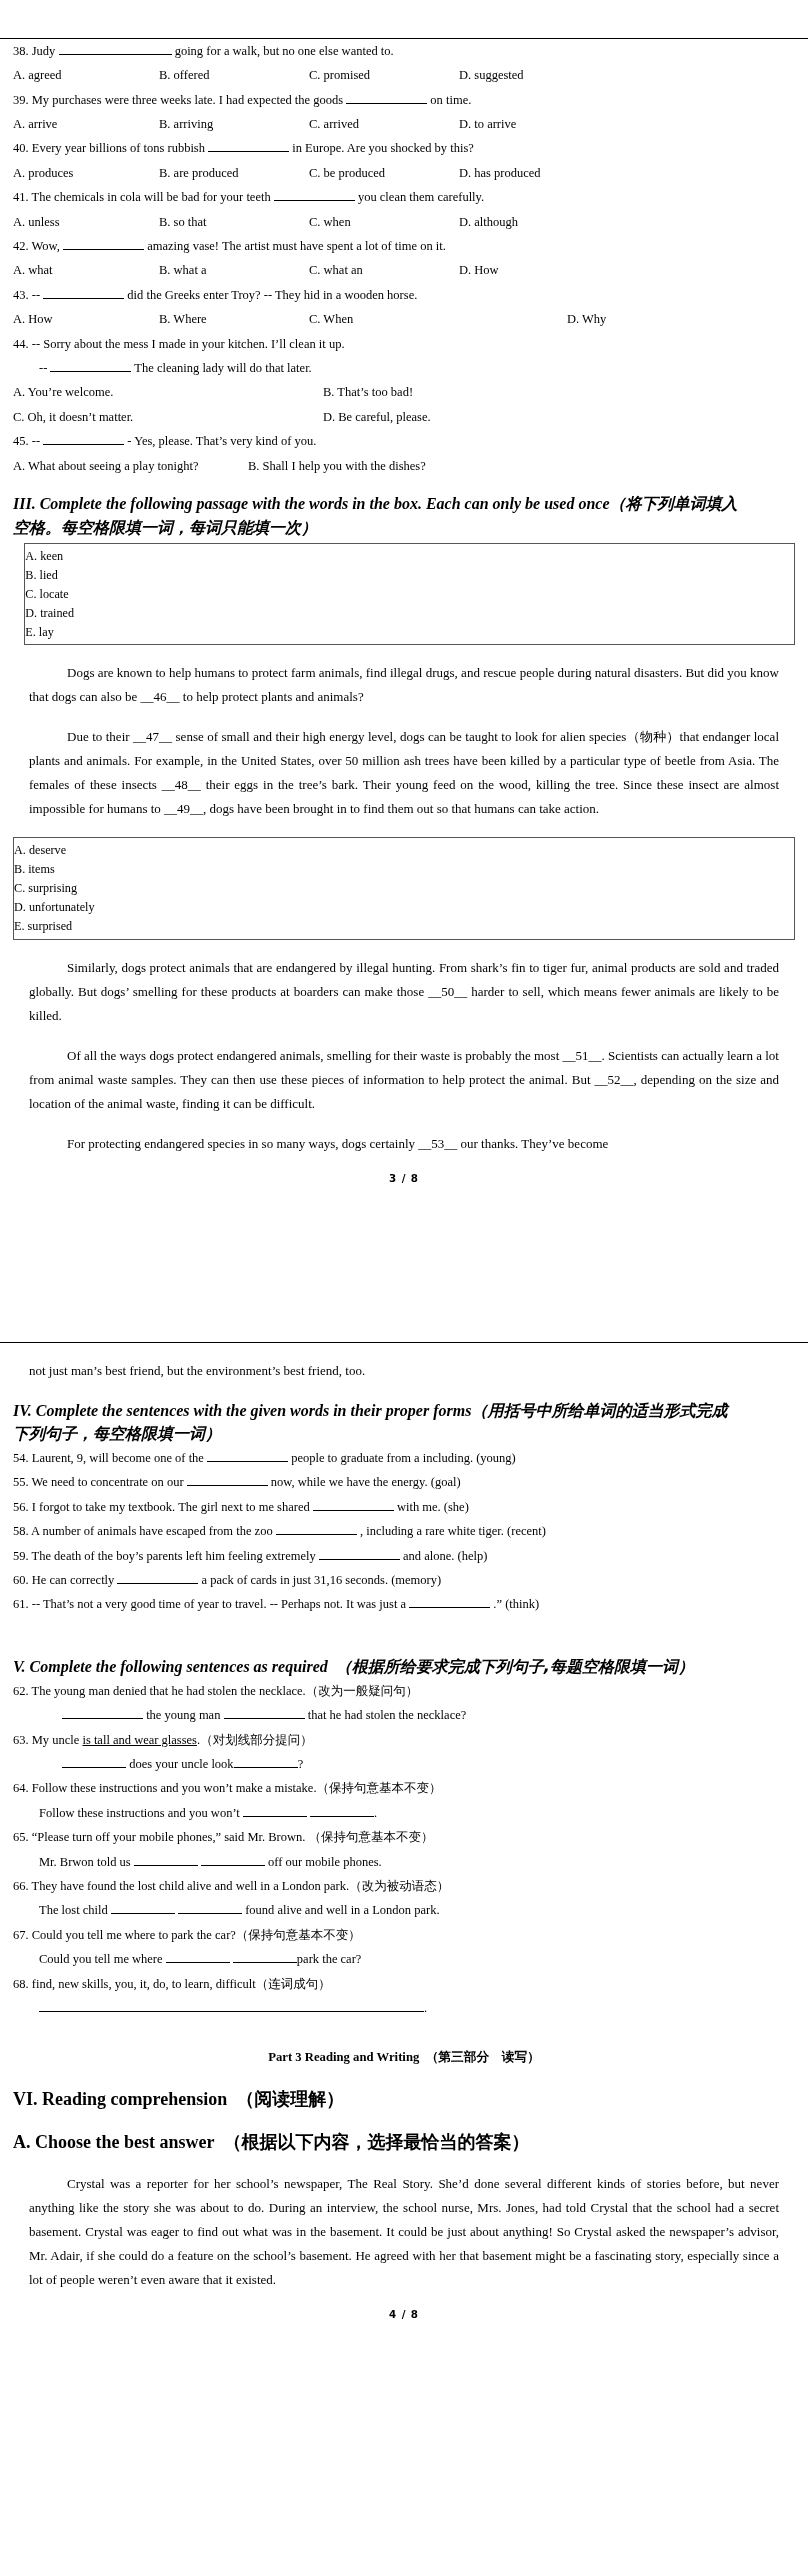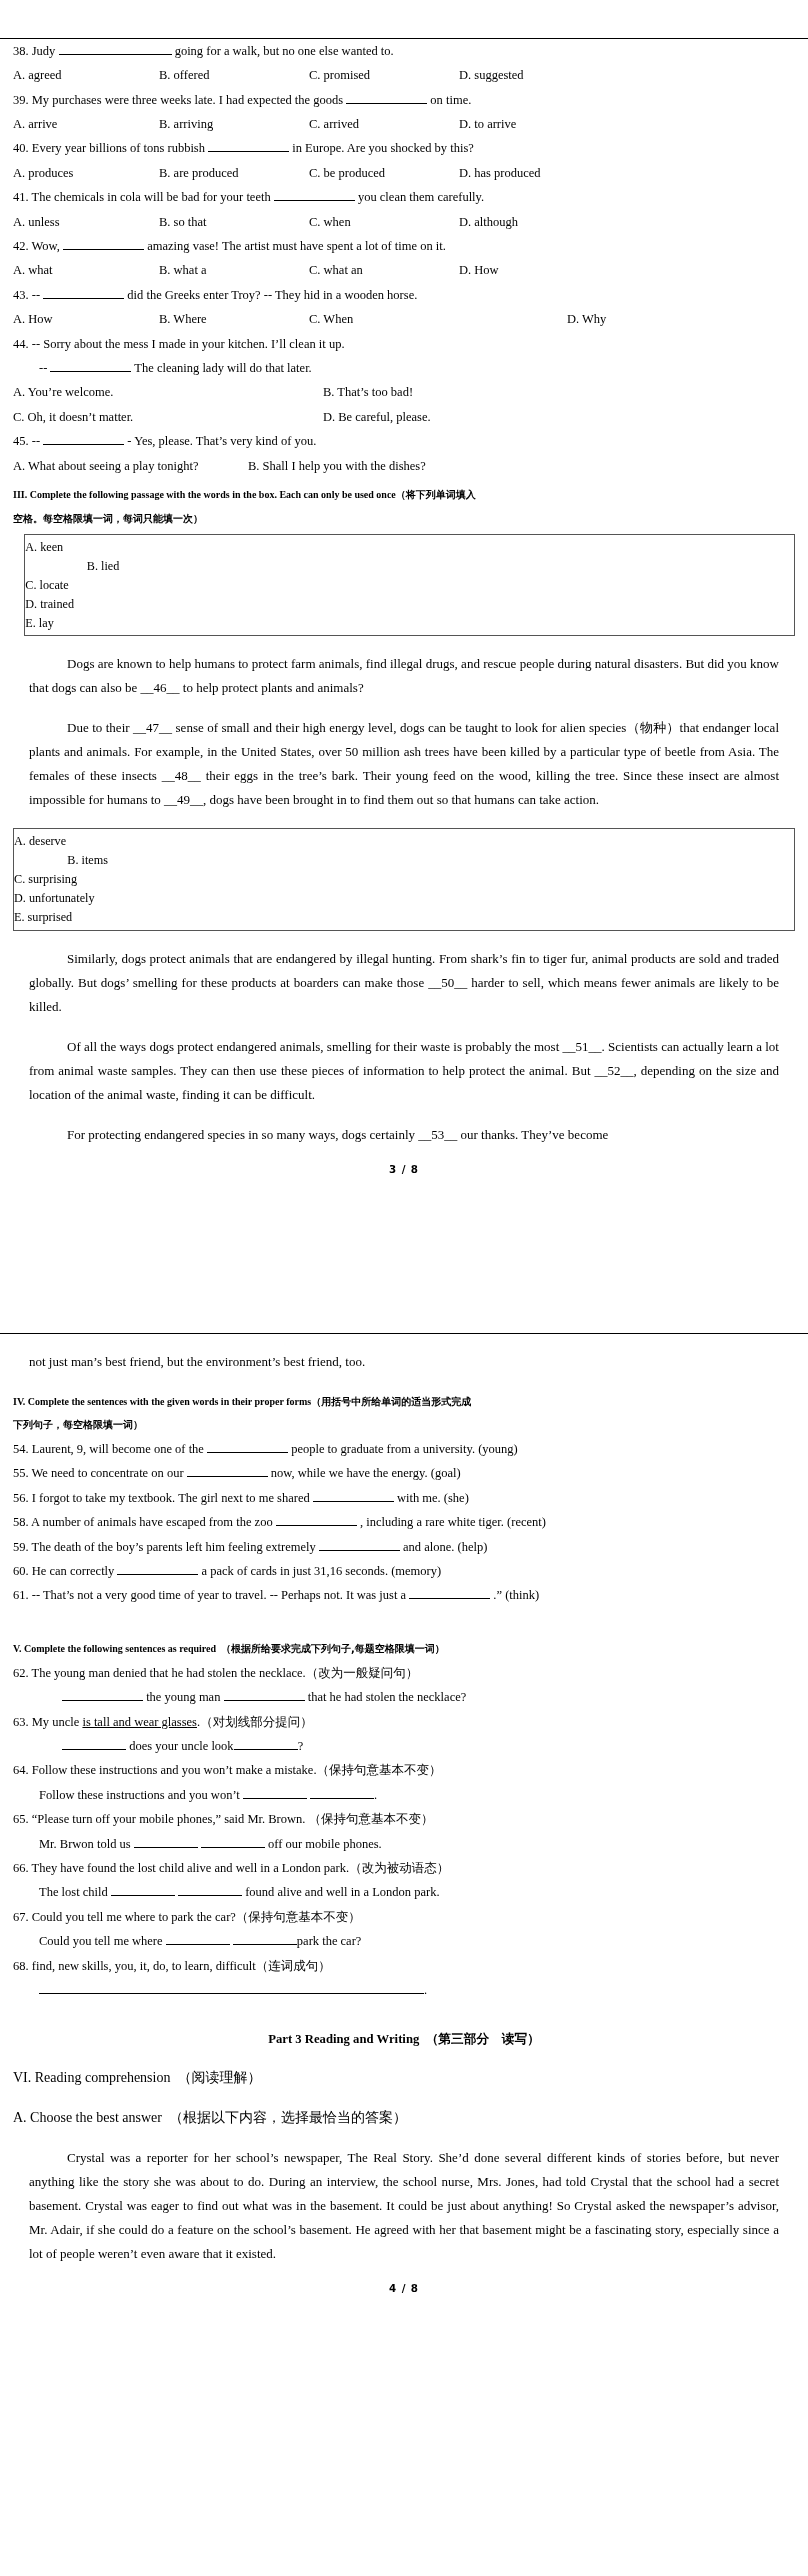--- a/index.html
+++ b/index.html
@@ -51,40 +51,41 @@
   .blank {
     display: inline-block;
     border-bottom: 0.9px solid #000;
     vertical-align: baseline;
   }
   .b-md { width: 64px; }
   .b-lg { width: 81px; }
   .b-xl { width: 113px; }
   .b-xxl { width: 385px; }
   .sec-head {
-    font-size: 10px;
+    font-size: 16px;
     font-weight: bold;
     line-height: 23.5px;
-    margin: 5px 0 0 0;
+    margin: 14px 0 0 0;
+    font-style: italic;
   }
   .sec-head .cn { font-weight: bold; }
   .cn { font-family: "DejaVu Sans", "Liberation Sans", sans-serif; }
   .wordbox {
     border: 0.9px solid #555;
     margin: 3.8px 0 1.9px 11.3px;
     padding: 2.8px 0;
     display: flex;
     font-size: 12.2px;
     line-height: 19px;
     flex-direction: column;
   }
   .wordbox span { display: inline-block; }
   .wb0 { width: 56px; }
   .wb1 { width: 103px; }
-  .wb2 { width: 94px; text-align: right; }
+  .wb2 { width: 94px; }
   .wb3 { width: 117px; }
   .wb4 { width: 132px; }
   .para {
     font-size: 13px;
     line-height: 24px;
     text-align: justify;
     text-indent: 38px;
     margin: 16px;
     hyphens: none;
   }
@@ -109,22 +110,22 @@
   .indent2 { padding-left: 49px; }
   .uline { text-decoration: underline; }
   .part-title {
     font-size: 12.7px;
     font-weight: bold;
     text-align: center;
     line-height: 24.4px;
     margin: 24.4px 0 0 0;
   }
   .subhead {
-    font-size: 14px;
-    font-weight: normal;
+    font-size: 18px;
+    font-weight: bold;
     line-height: 24.4px;
   }
 </style>
 </head>
 <body>
 
 <div class="page">
   <div class="ghost">&nbsp;</div>
   <hr class="rule rule-top">
   <div class="sheet">
@@ -270,21 +271,21 @@
     <p class="para para-cont">not just man’s best friend, but the environment’s best friend, too.</p>
 
     <div class="sec-head">
       <span>IV. Complete the sentences with the given words in their proper forms</span><span class="cn">（用括号中所给单词的适当形式完成</span><br>
       <span class="cn">下列句子，每空格限填一词）</span>
     </div>
 
     <p class="q-line">
       <span>54. Laurent, 9, will become one of the</span>
       <span class="blank b-lg"></span>
-      <span>people to graduate from a university. (young)</span>
+      <span>people to graduate from a including. (young)</span>
     </p>
     <p class="q-line">
       <span>55. We need to concentrate on our</span>
       <span class="blank b-lg"></span>
       <span>now, while we have the energy. (goal)</span>
     </p>
     <p class="q-line">
       <span>56. I forgot to take my textbook. The girl next to me shared</span>
       <span class="blank b-lg"></span>
       <span>with me. (she)</span>

